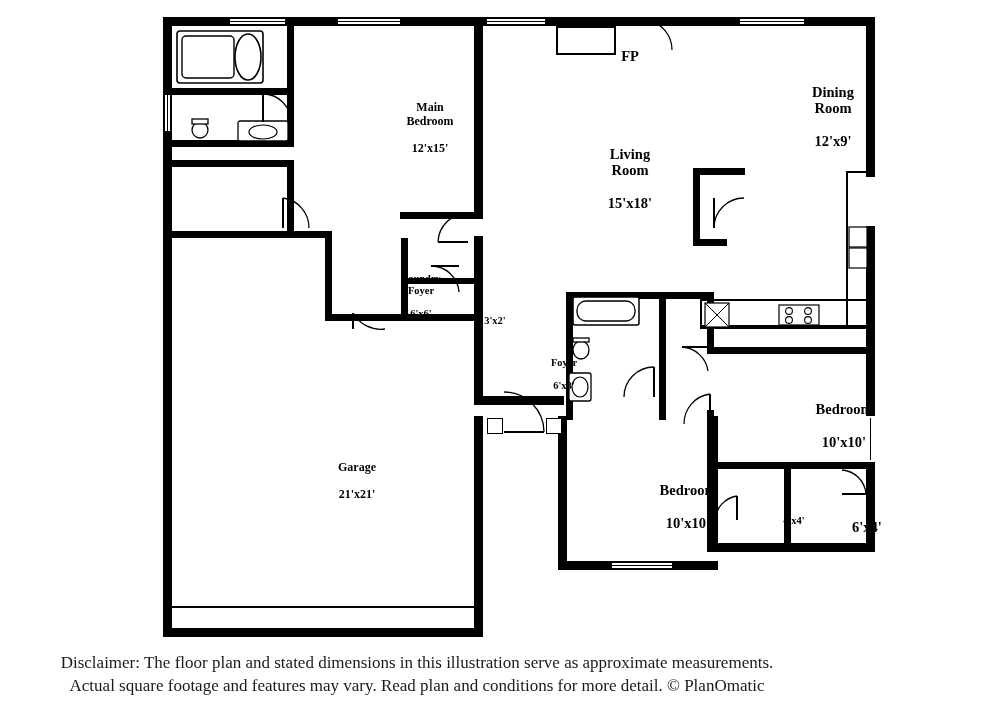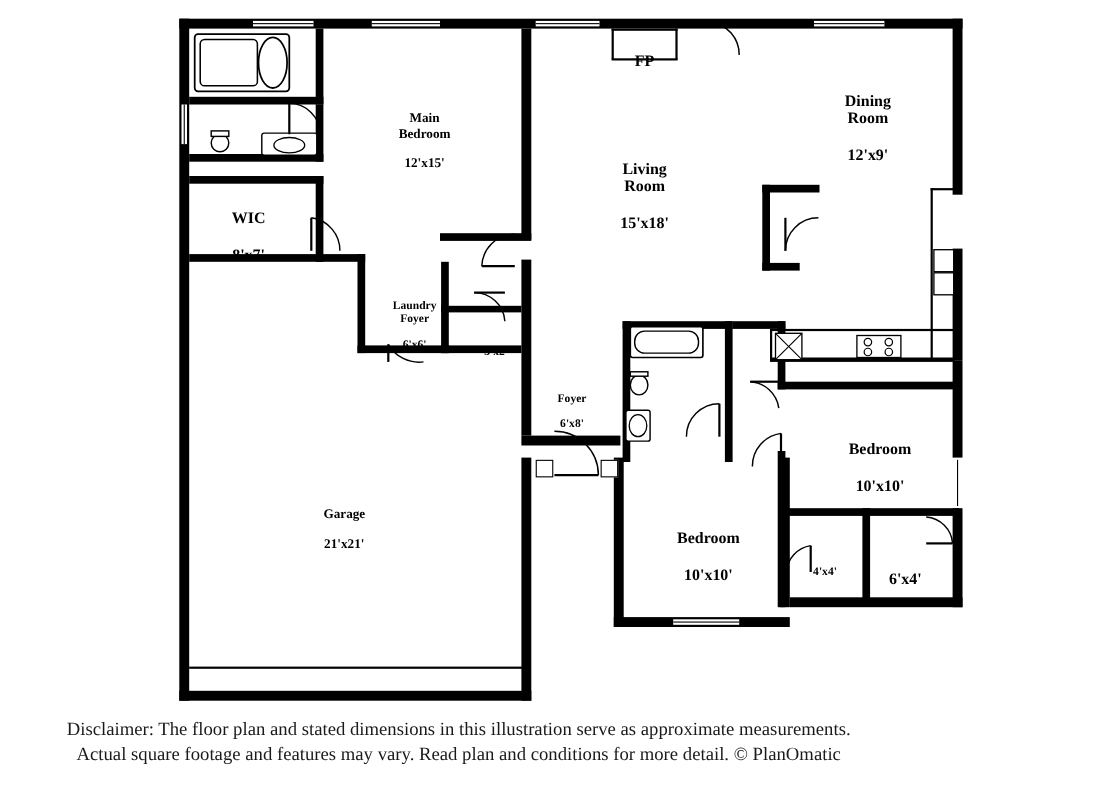--- a/index.html
+++ b/index.html
@@ -37,20 +37,21 @@
     position: absolute;
     background: #ffffff;
   }
   .label {
     position: absolute;
     text-align: center;
     font-weight: bold;
     line-height: 1.12;
     color: #000000;
     white-space: pre-line;
+    padding-left: 44px;
   }
   .lbl-lg { font-size: 12px; }
   .lbl-md { font-size: 14.5px; }
   .lbl-xs { font-size: 10.5px; }
   .disclaimer {
     position: absolute;
     left: 0;
     width: 834px;
     text-align: center;
     font-family: "Liberation Serif", serif;
@@ -270,24 +271,20 @@
       <span>15'x18'</span>
     </div>
 
     <div class="label lbl-md" style="left:719px; top:68px; width:140px;">
       <span>Dining
 Room</span><br>
       <span>12'x9'</span>
     </div>
 
 
-    <div class="label lbl-md" style="left:166px; top:175px; width:120px;">
-      <span>WIC</span><br>
-      <span>8'x7'</span>
-    </div>
 
     <div class="label lbl-xs" style="left:337px; top:261px; width:80px;">
       <span>Laundry
 Foyer</span><br>
       <span>6'x6'</span>
     </div>
 
     <div class="label lbl-xs" style="left:421px; top:303px; width:60px;">
       <span>3'x2'</span>
     </div>

